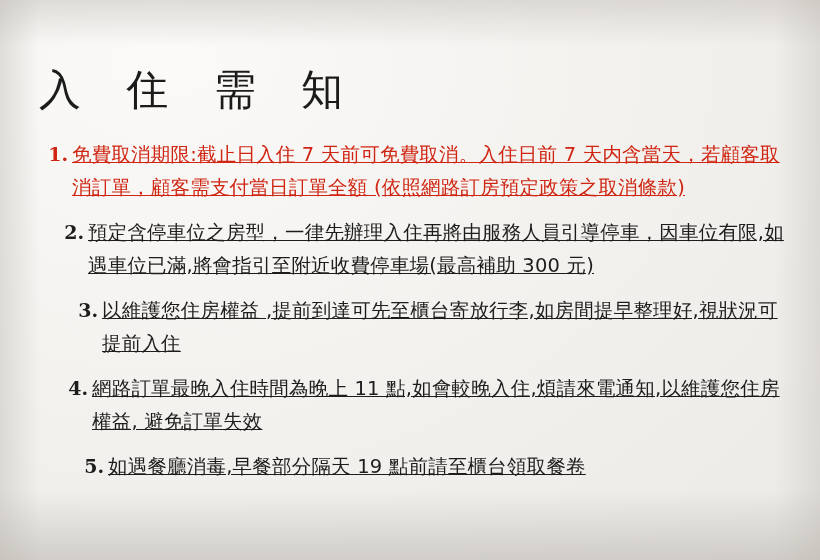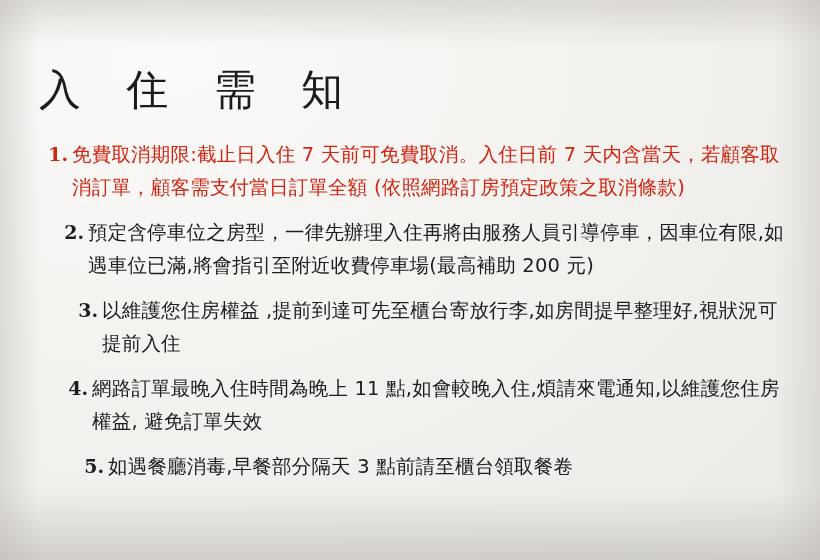--- a/index.html
+++ b/index.html
@@ -86,20 +86,21 @@
     text-align: right;
     color: #1d1d1d;
   }
   .item-body {
     flex: 1 1 auto;
     font-family: "DejaVu Sans", sans-serif;
     font-size: 19.5px;
     line-height: 33px;
     color: #1d1d1d;
     letter-spacing: 0.2px;
+    text-decoration: underline;
   }
   .item.red .item-num,
   .item.red .item-body {
     color: #cf2512;
   }
   .indent-1 .item-num { width: 30px; }
   .indent-2 .item-num { width: 40px; }
   .indent-3 .item-num { width: 46px; }
 
   #item-list .item:nth-child(1) { margin-left: 4px; }
@@ -121,32 +122,32 @@
 
   <div id="item-list">
 
     <div class="item red indent-1">
       <div class="item-num">1.</div>
       <div class="item-body">免費取消期限:截止日入住 7 天前可免費取消。入住日前 7 天内含當天，若顧客取消訂單，顧客需支付當日訂單全額 (依照網路訂房預定政策之取消條款)</div>
     </div>
 
     <div class="item indent-2">
       <div class="item-num">2.</div>
-      <div class="item-body">預定含停車位之房型，一律先辦理入住再將由服務人員引導停車，因車位有限,如遇車位已滿,將會指引至附近收費停車場(最高補助 200 元)</div>
+      <div class="item-body">預定含停車位之房型，一律先辦理入住再將由服務人員引導停車，因車位有限,如遇車位已滿,將會指引至附近收費停車場(最高補助 300 元)</div>
     </div>
 
     <div class="item indent-3">
       <div class="item-num">3.</div>
       <div class="item-body">以維護您住房權益 ,提前到達可先至櫃台寄放行李,如房間提早整理好,視狀況可提前入住</div>
     </div>
 
     <div class="item indent-2">
       <div class="item-num">4.</div>
       <div class="item-body">網路訂單最晚入住時間為晚上 11 點,如會較晚入住,煩請來電通知,以維護您住房權益, 避免訂單失效</div>
     </div>
 
     <div class="item indent-3">
       <div class="item-num">5.</div>
-      <div class="item-body">如遇餐廳消毒,早餐部分隔天 3 點前請至櫃台領取餐卷</div>
+      <div class="item-body">如遇餐廳消毒,早餐部分隔天 19 點前請至櫃台領取餐卷</div>
     </div>
 
   </div>
 </div>
 
 </body></html>

